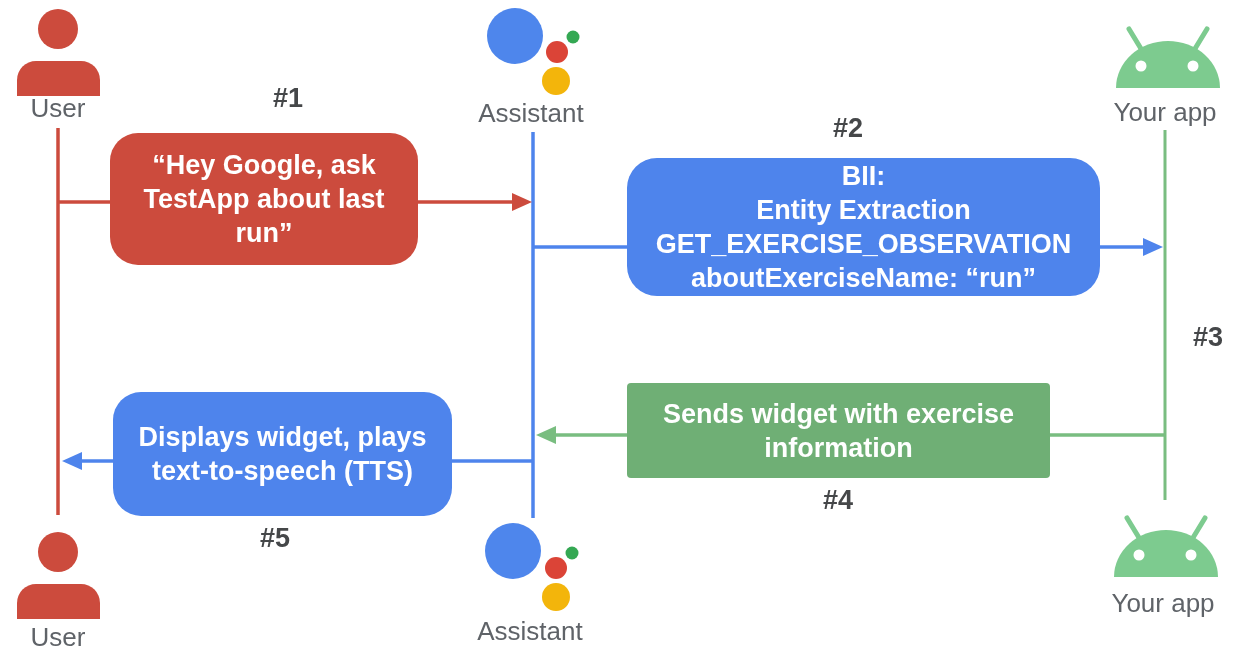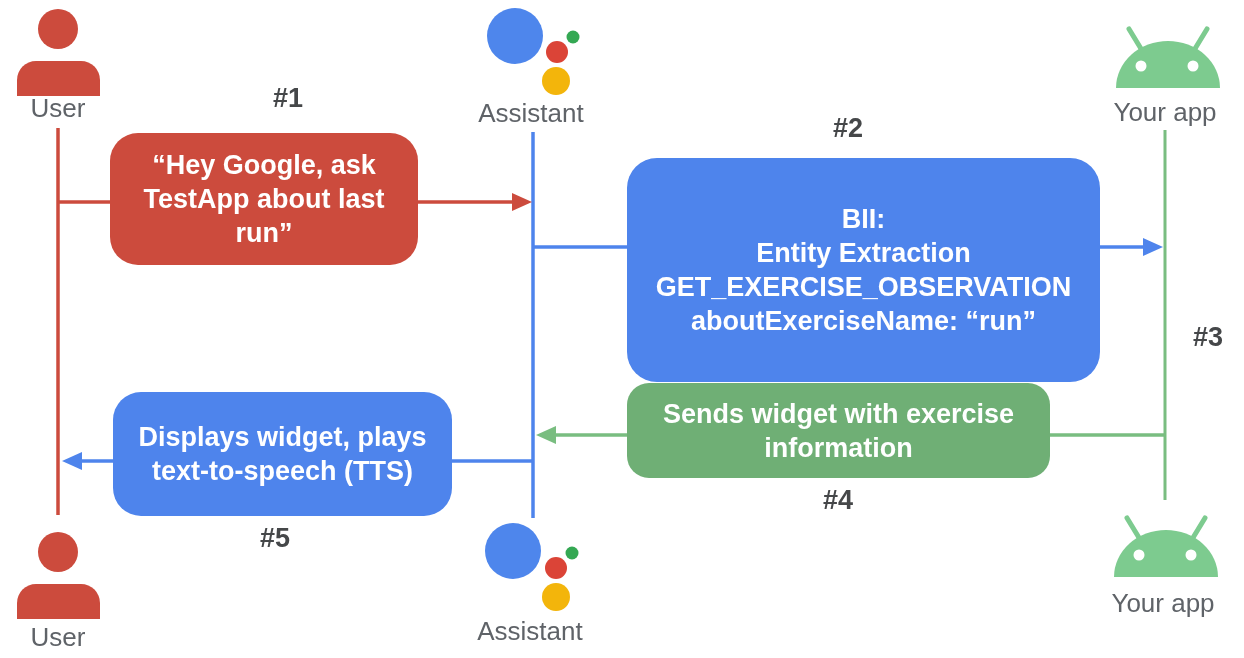--- a/index.html
+++ b/index.html
@@ -148,28 +148,28 @@
   <div class="step" style="left:238px;top:83px;width:100px;">#1</div>
   <div class="step" style="left:798px;top:113px;width:100px;">#2</div>
   <div class="step" style="left:1158px;top:322px;width:100px;">#3</div>
   <div class="step" style="left:788px;top:485px;width:100px;">#4</div>
   <div class="step" style="left:225px;top:523px;width:100px;">#5</div>
 
   <div class="msg-box box-red" style="left:110px;top:133px;width:308px;height:132px;border-radius:28px;padding:0 12px;">
     <div>“Hey Google, ask TestApp about last run”</div>
   </div>
 
-  <div class="msg-box box-blue" style="left:627px;top:158px;width:473px;height:224px;border-radius:30px;padding:0 26px;">
+  <div class="msg-box box-blue" style="left:627px;top:158px;width:473px;height:138px;border-radius:30px;padding:0 26px;">
     <div class="line">BII:</div>
     <div class="line">Entity Extraction</div>
     <div class="line">GET_EXERCISE_OBSERVATION</div>
     <div class="line">aboutExerciseName: “run”</div>
   </div>
 
-  <div class="msg-box box-green" style="left:627px;top:383px;width:423px;height:95px;border-radius:22px;padding:0 12px;">
+  <div class="msg-box box-green" style="left:627px;top:383px;width:423px;height:95px;border-radius:4px;padding:0 12px;">
     <div>Sends widget with exercise information</div>
   </div>
 
   <div class="msg-box box-blue" style="left:113px;top:392px;width:339px;height:124px;border-radius:28px;padding:16px 12px;">
     <div>Displays widget, plays text-to-speech (TTS)</div>
   </div>
 
 </div>
 
 </body></html>

